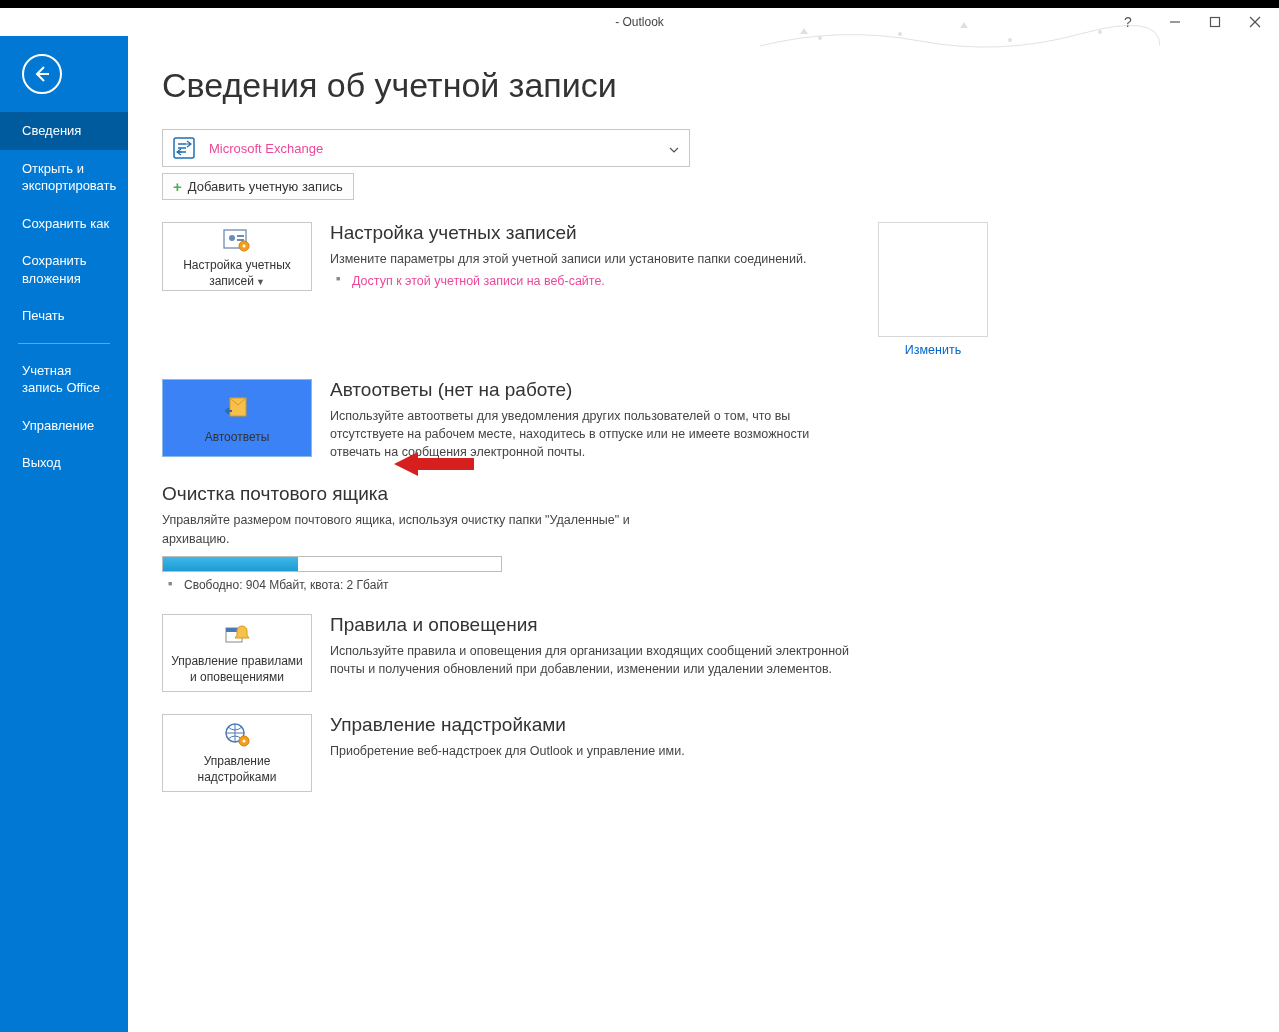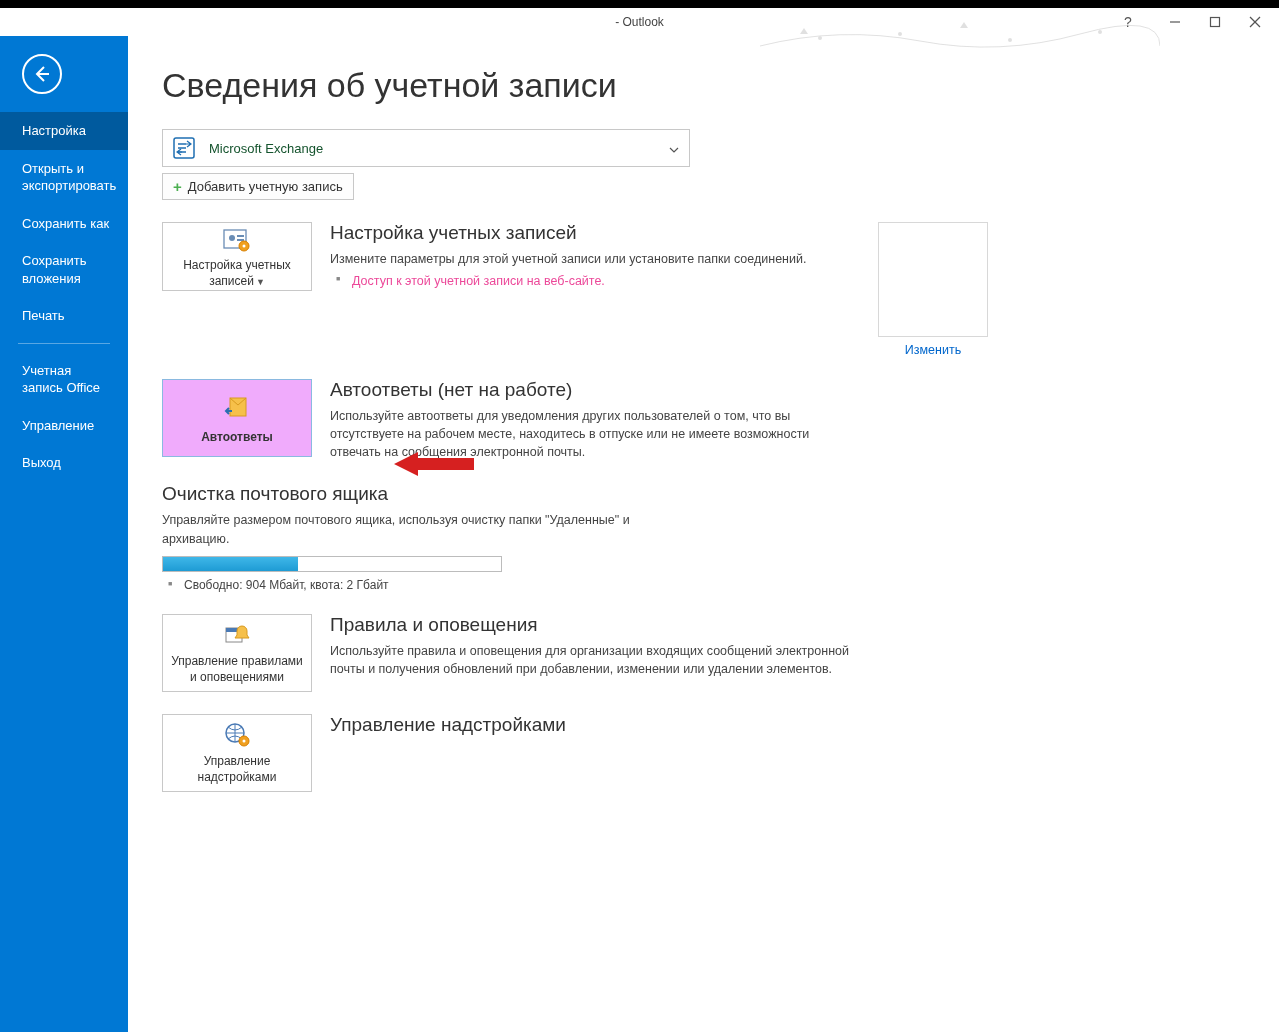--- a/index.html
+++ b/index.html
@@ -23,29 +23,29 @@
 .back-btn svg { stroke: #fff; }
 .nav-item { padding: 10px 16px 10px 22px; cursor: pointer; line-height: 1.35; }
 .nav-item.active { background: #005a9e; }
 .nav-sep { height: 1px; background: rgba(255,255,255,.35); margin: 8px 18px; }
 
 .content { flex: 1; padding: 30px 30px 30px 34px; position: relative; overflow: hidden; }
 h1.page-title { font-size: 34px; font-weight: 300; color: #333; margin-bottom: 24px; }
 
 .account-select { width: 528px; height: 38px; border: 1px solid #c8c8c8; display: flex; align-items: center; padding: 0 10px; position: relative; cursor: pointer; }
 .account-select .exch-icon { width: 22px; height: 22px; margin-right: 14px; display: flex; align-items: center; justify-content: center; }
-.account-select .label { font-size: 13px; color: #14532d; }
+.account-select .label { font-size: 13px; color: #ec4899; }
 .account-select .caret { position: absolute; right: 10px; top: 50%; transform: translateY(-50%); }
 
 .add-account { margin-top: 6px; border: 1px solid #c8c8c8; background: #fdfdfd; padding: 4px 10px; font-size: 13px; color: #333; display: inline-flex; align-items: center; gap: 6px; cursor: pointer; }
 .add-account .plus { color: #4caf50; font-weight: bold; font-size: 15px; }
 
 .section-row { display: flex; align-items: flex-start; gap: 18px; margin-top: 22px; }
 .big-btn { width: 150px; border: 1px solid #c8c8c8; background: #fff; display: flex; flex-direction: column; align-items: center; justify-content: center; padding: 12px 6px 10px; cursor: pointer; text-align: center; }
-.big-btn.highlight { background: #f0abfc; border-color: #8ab9e0; font-weight: bold; }
+.big-btn.highlight { background: #3b82f6; border-color: #8ab9e0; }
 .big-btn .icon { width: 32px; height: 32px; margin-bottom: 6px; display: flex; align-items: center; justify-content: center; }
 .big-btn .label { font-size: 12px; color: #333; line-height: 1.3; }
 .big-btn .caret-small { font-size: 9px; color: #555; margin-left: 2px; }
 
 .section-body { flex: 1; max-width: 520px; }
 .section-body h2 { font-size: 19px; font-weight: 400; color: #333; margin-bottom: 6px; }
 .section-body p { font-size: 12.5px; color: #444; line-height: 1.45; }
 .section-body ul { list-style: none; margin-top: 4px; }
 .section-body ul li { font-size: 12.5px; color: #ec4899; padding-left: 22px; position: relative; line-height: 1.45; }
 .section-body ul li::before { content: "■"; position: absolute; left: 6px; top: 2px; font-size: 7px; color: #888; }
@@ -99,21 +99,21 @@
 </div>
 
 <div class="app">
   <div class="sidebar">
     <div class="back-btn">
       <svg width="20" height="20" viewBox="0 0 20 20">
           <path d="M12 3 L5 10 L12 17" fill="none" stroke-width="2"></path>
           <line x1="5" y1="10" x2="17" y2="10" stroke-width="2"></line>
         </svg>
     </div>
-    <div class="nav-item active">Настройка</div>
+    <div class="nav-item active">Сведения</div>
     <div class="nav-item">Открыть и экспортировать</div>
     <div class="nav-item">Сохранить как</div>
     <div class="nav-item">Сохранить вложения</div>
     <div class="nav-item">Печать</div>
     <div class="nav-sep"></div>
     <div class="nav-item">Учетная запись Office</div>
     <div class="nav-item">Управление</div>
     <div class="nav-item">Выход</div>
   </div>
 
@@ -226,20 +226,21 @@
               <circle cx="13" cy="11" r="9" fill="none" stroke="#4a7ab5" stroke-width="1.5"></circle>
               <path d="M4 11 h18 M13 2 v18 M6 5 q7 6 14 0 M6 17 q7 -6 14 0" stroke="#4a7ab5" fill="none"></path>
               <circle cx="22" cy="19" r="5" fill="#f0a020" stroke="#d88000"></circle>
               <circle cx="22" cy="19" r="1.5" fill="#fff"></circle>
             </svg>
         </span>
         <span class="label">Управление надстройками</span>
       </div>
       <div class="section-body">
         <h2>Управление надстройками</h2>
+        <p>Приобретение веб-надстроек для Outlook и управление ими.</p>
       </div>
     </div>
 
     
     <svg class="arrow-annotation" viewBox="0 0 80 30">
       <polygon points="0,15 24,3 24,9 80,9 80,21 24,21 24,27" fill="#d62020"></polygon>
     </svg>
 
   </div>
 </div>

